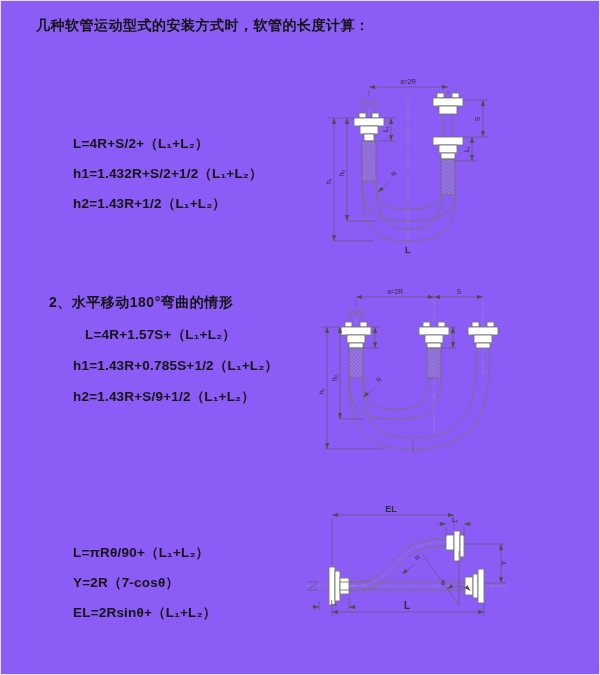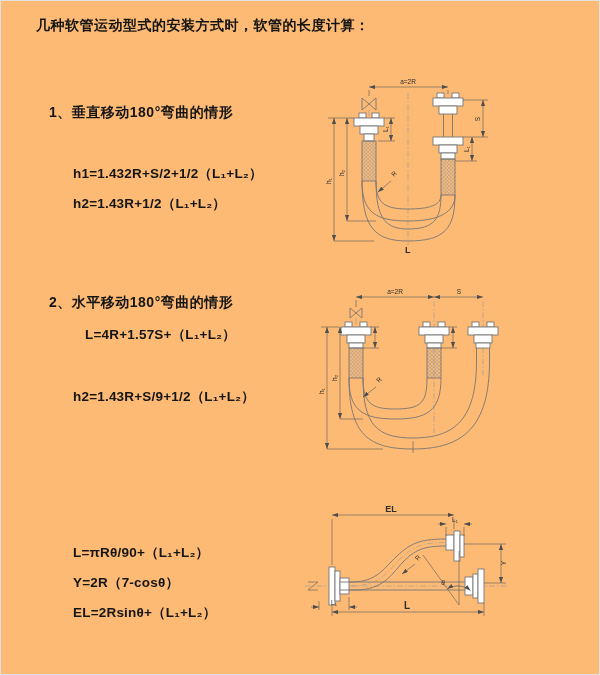--- a/index.html
+++ b/index.html
@@ -1,18 +1,18 @@
 <!DOCTYPE html>
 <html><head>
 <meta charset="utf-8">
 <style>
   html,body{margin:0;padding:0;background:#f3f3f3;}
   .page{
     position:relative;width:600px;height:675px;margin:0 auto;
-    background:#fdba74;border:1px solid #e2e2e2;box-sizing:border-box;
+    background:#8b5cf6;border:1px solid #e2e2e2;box-sizing:border-box;
     font-family:"Liberation Sans","DejaVu Sans",sans-serif;color:#151515;
     overflow:hidden;
   }
   .doc-title{position:absolute;left:35px;top:16px;font-size:14px;font-weight:700;letter-spacing:.5px;}
   .sec-heading{position:absolute;font-size:14px;font-weight:700;letter-spacing:.5px;}
   .formula{position:absolute;font-size:13.5px;font-weight:600;letter-spacing:.2px;}
   svg.diagram{position:absolute;}
   svg .thin{stroke:#5a5a5a;stroke-width:.6;fill:none;}
   svg .draw{stroke:#767676;stroke-width:.9;fill:none;}
   svg .plate{stroke:#767676;stroke-width:.9;fill:#fff;}
@@ -33,21 +33,21 @@
         <path d="M0,0 L6,2.1 L0,4.2 Z" fill="#4d4d4d"></path>
       </marker>
       <pattern id="braid" width="3.6" height="3.6" patternUnits="userSpaceOnUse">
         <path d="M0,3.6 L3.6,0 M0,0 L3.6,3.6" stroke="#9a9a9a" stroke-width="0.55"></path>
       </pattern>
     </defs>
   </svg>
 
   <div class="doc-title">几种软管运动型式的安装方式时，软管的长度计算：</div>
 
-  <div class="sec-heading" style="left:48px;top:103px">1、垂直移动180°弯曲的情形</div>
+  <div class="formula" style="left:72px;top:134px">L=4R+S/2+（L₁+L₂）</div>
   <div class="formula" style="left:72px;top:164px">h1=1.432R+S/2+1/2（L₁+L₂）</div>
   <div class="formula" style="left:72px;top:194px">h2=1.43R+1/2（L₁+L₂）</div>
 
   <svg class="diagram" style="left:313px;top:68px" width="190" height="192" viewBox="0 0 190 192">
 
     <line class="cl" x1="94" y1="24" x2="94" y2="176"></line>
 
     <g>
       <line class="thin" x1="55" y1="18" x2="134" y2="18" marker-start="url(#ah)" marker-end="url(#ah)"></line>
       <line class="thin" x1="55" y1="21" x2="55" y2="27"></line>
@@ -125,20 +125,21 @@
     <g>
       <line class="thin" x1="77" y1="112" x2="64" y2="123" marker-end="url(#ah)"></line>
       <text x="80" y="108" font-size="7.5" transform="rotate(-45 80 108)">R</text>
     </g>
 
     <text class="mid" x="91" y="184">L</text>
   </svg>
 
   <div class="sec-heading" style="left:48px;top:293px">2、水平移动180°弯曲的情形</div>
   <div class="formula" style="left:84px;top:325px">L=4R+1.57S+（L₁+L₂）</div>
+  <div class="formula" style="left:72px;top:356px">h1=1.43R+0.785S+1/2（L₁+L₂）</div>
   <div class="formula" style="left:72px;top:387px">h2=1.43R+S/9+1/2（L₁+L₂）</div>
 
   <svg class="diagram" style="left:312px;top:282px" width="212" height="190" viewBox="0 0 212 190">
 
     <line class="cl" x1="121" y1="18" x2="121" y2="150"></line>
     <line class="cl" x1="170" y1="18" x2="170" y2="92"></line>
 
     <g>
       <line class="thin" x1="43" y1="14" x2="121" y2="14" marker-start="url(#ah)" marker-end="url(#ah)"></line>
       <text x="82" y="11" text-anchor="middle" font-size="6">a=2R</text>

